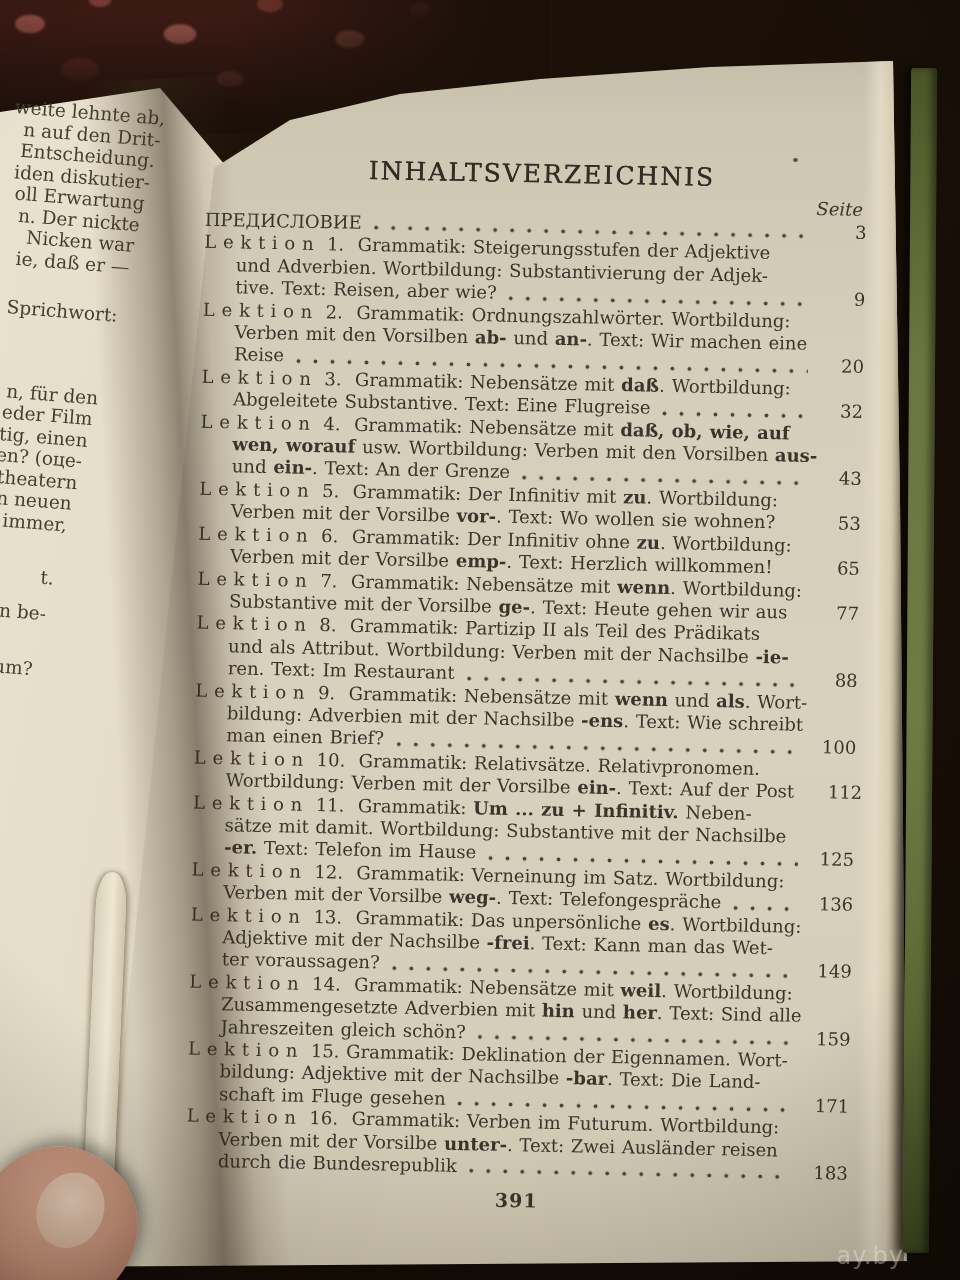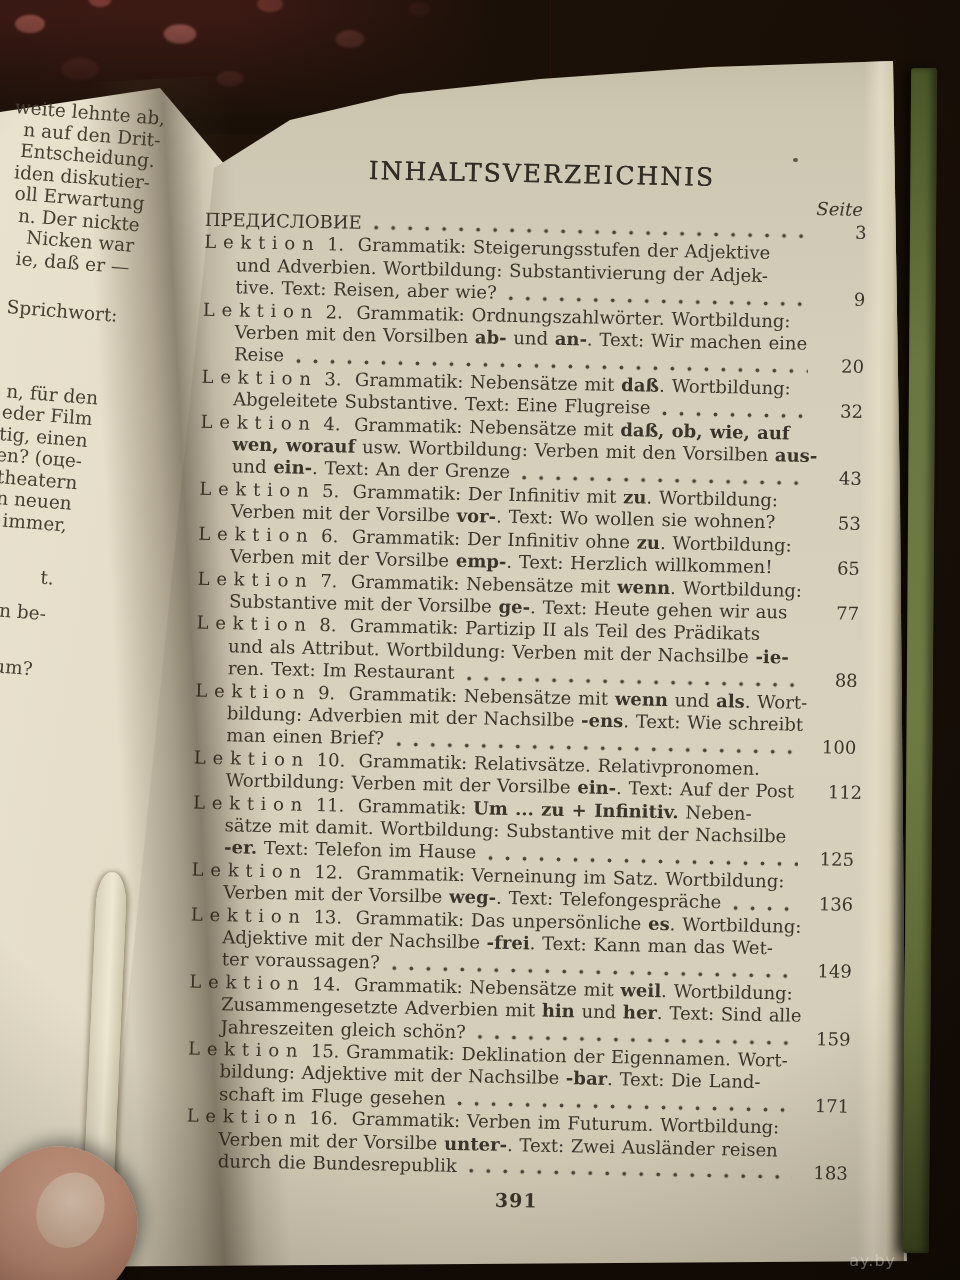--- a/index.html
+++ b/index.html
@@ -78,23 +78,23 @@
   
   .left-text{position:absolute;left:-14px;top:108px;width:180px;text-align:right;
     transform-origin:top right;transform:rotate(4.5deg);
     color:#443e32;font-size:18.5px;}
   .left-text .lline{line-height:21.5px;white-space:pre;}
   
   .ink-dot{position:absolute;left:793px;top:158px;width:5px;height:4px;border-radius:50%;
     background:#46402f;opacity:.85;}
   .vignette{position:absolute;inset:0;pointer-events:none;
     background:radial-gradient(120% 92% at 48% 42%,rgba(0,0,0,0) 52%,rgba(8,4,1,0.38) 95%);}
-  .watermark{position:absolute;right:64px;bottom:10px;
+  .watermark{position:absolute;right:56px;bottom:10px;
     font-family:"DejaVu Sans","Liberation Sans",sans-serif;
-    font-size:16px;letter-spacing:1px;color:rgba(240,240,233,0.38);}
+    font-size:24px;letter-spacing:1px;color:rgba(240,240,233,0.38);}
 </style>
 </head>
 <body>
 
 <div class="canvas">
   <div class="carpet"></div>
   <div class="carpet-fade"></div>
 
   <div class="left-page"></div>
 

